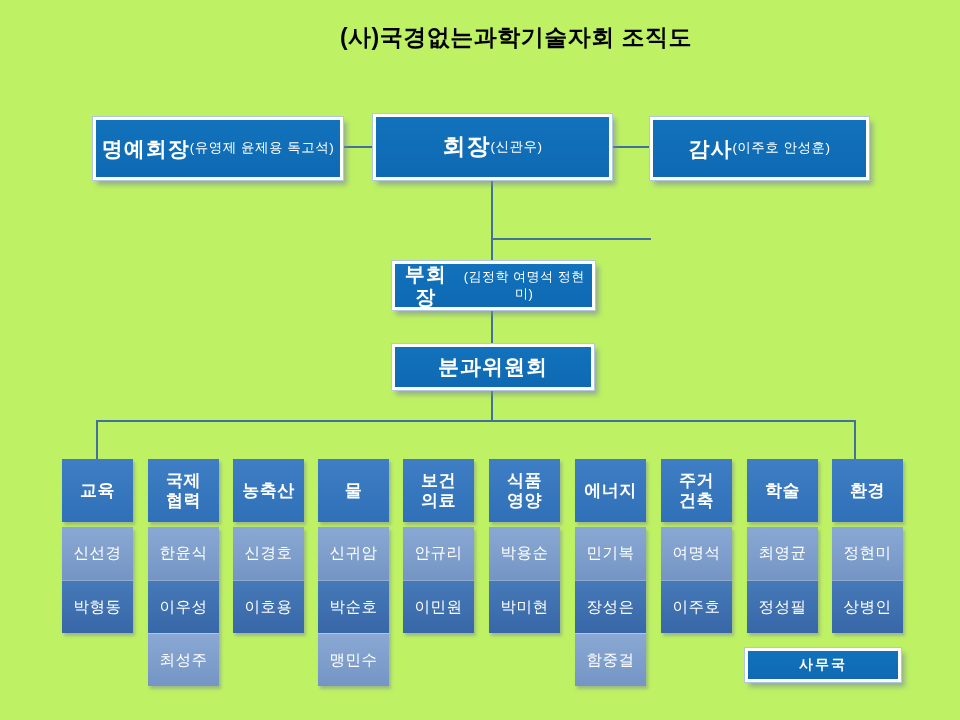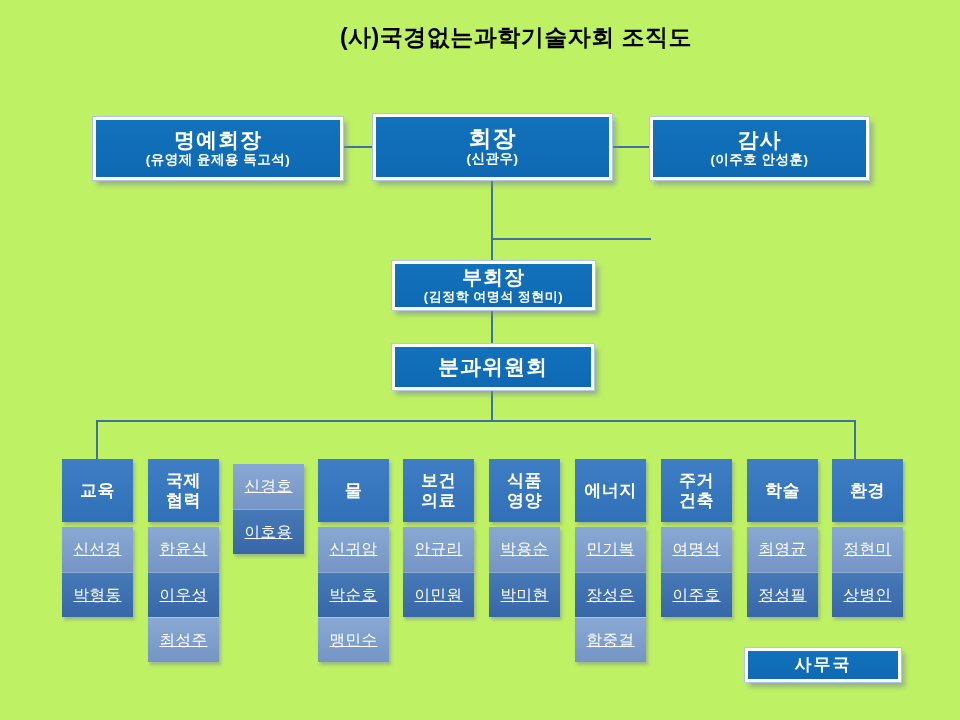--- a/index.html
+++ b/index.html
@@ -13,44 +13,43 @@
     letter-spacing:0.5px;
   }
   
   .line{position:absolute;background:var(--connector,#41719C);z-index:1;}
   
   .org-box{
     position:absolute;z-index:2;box-sizing:border-box;
     background:linear-gradient(180deg,var(--box-fill,#1272BC) 0%,var(--box-fill-bottom,#0E69B2) 100%);
     border:3px solid #ffffff;
     box-shadow:0 0 0 1px #AEC7E3, 4px 5px 5px rgba(125,136,155,0.6);
-    display:flex;flex-direction:column;align-items:center;justify-content:center;
+    display:flex;flex-direction:row;align-items:center;justify-content:center;
     color:var(--text,#fff);text-align:center;
   }
   .box-title{font-weight:bold;font-size:21px;line-height:1.12;letter-spacing:1px;}
   .box-title.t-lg{font-size:23px;}
-  .box-title.t-sm{font-size:17px;letter-spacing:2px;}
-  .box-names{font-weight:bold;font-size:13.5px;line-height:1.25;letter-spacing:0.5px;}
+  .box-title.t-sm{font-size:14px;letter-spacing:2px;}
+  .box-names{font-weight:normal;font-size:13.5px;line-height:1.25;letter-spacing:0.5px;}
   
   .column{position:absolute;z-index:2;width:71px;top:459px;}
   .col-header{
     box-sizing:border-box;height:63px;
     background:linear-gradient(180deg,#3F7EC4 0%,var(--header-fill,#2F70B8) 100%);
     color:var(--text,#fff);font-weight:bold;font-size:17px;line-height:20px;
     display:flex;align-items:center;justify-content:center;text-align:center;
     white-space:pre-line;letter-spacing:0.5px;
     box-shadow:2px 3px 3px rgba(125,136,155,0.5);
   }
   .col-cells{margin-top:5px;box-shadow:2px 3px 3px rgba(125,136,155,0.5);}
   .cell{
-    box-sizing:border-box;height:45px;color:var(--text,#fff);
+    box-sizing:border-box;height:53px;color:var(--text,#fff);
     display:flex;align-items:center;justify-content:center;
     font-size:15.5px;letter-spacing:0.5px;
     border-top:1px solid rgba(255,255,255,0.45);
-    text-decoration:underline;
   }
   .cell:first-child{border-top:none;}
   .cell.light{background:linear-gradient(180deg,#8AA8D3 0%,var(--member-light,#7495C5) 100%);}
   .cell.dark{background:linear-gradient(180deg,#4679B7 0%,var(--member-dark,#3867A8) 100%);}
 </style>
 </head>
 <body>
 
 <div class="stage">
 
@@ -107,20 +106,21 @@
     <div class="col-header">국제
 협력</div>
     <div class="col-cells">
       <div class="cell light">한윤식</div>
       <div class="cell dark">이우성</div>
       <div class="cell light">최성주</div>
     </div>
   </div>
 
   <div class="column" style="left:233px">
+    <div class="col-header">농축산</div>
     <div class="col-cells">
       <div class="cell light">신경호</div>
       <div class="cell dark">이호용</div>
     </div>
   </div>
 
   <div class="column" style="left:318px">
     <div class="col-header">물</div>
     <div class="col-cells">
       <div class="cell light">신귀암</div>

